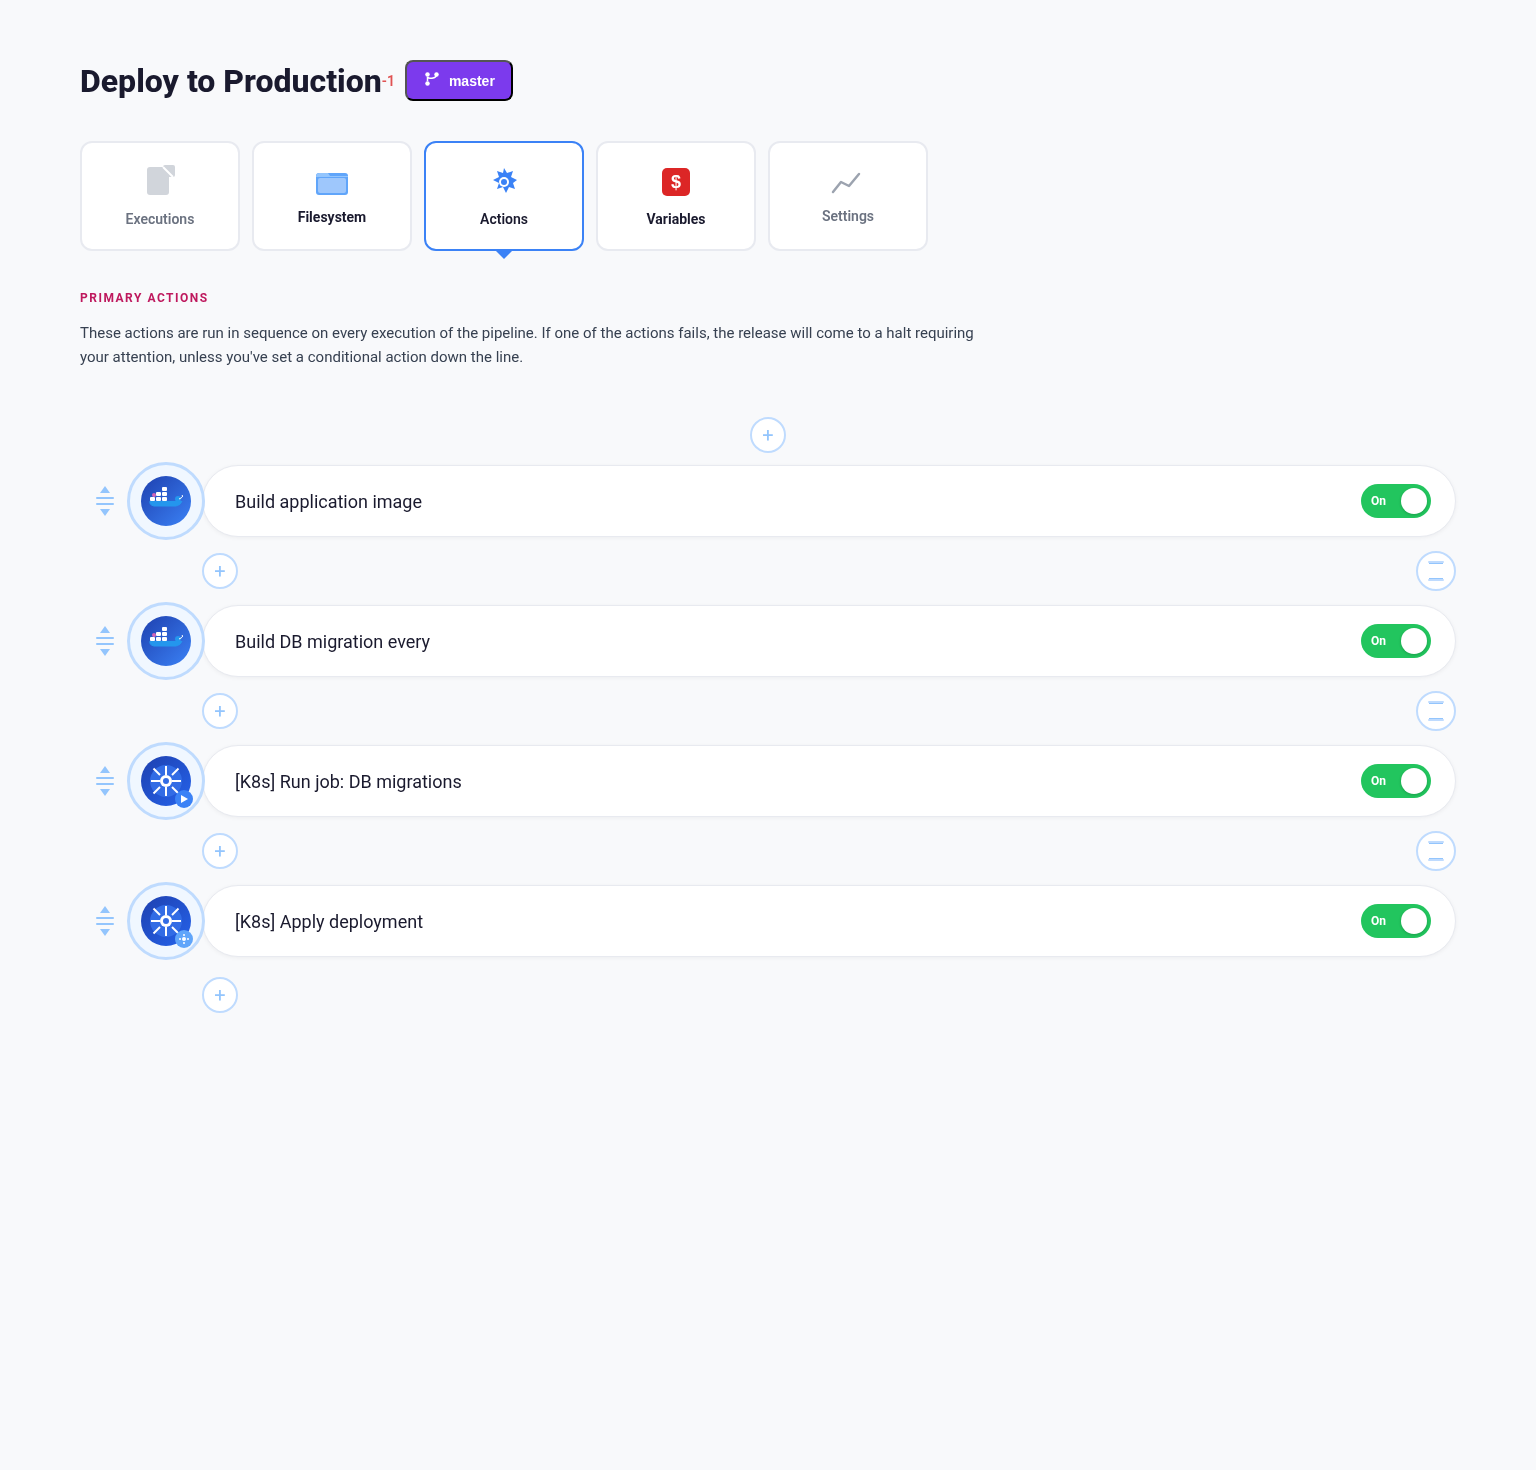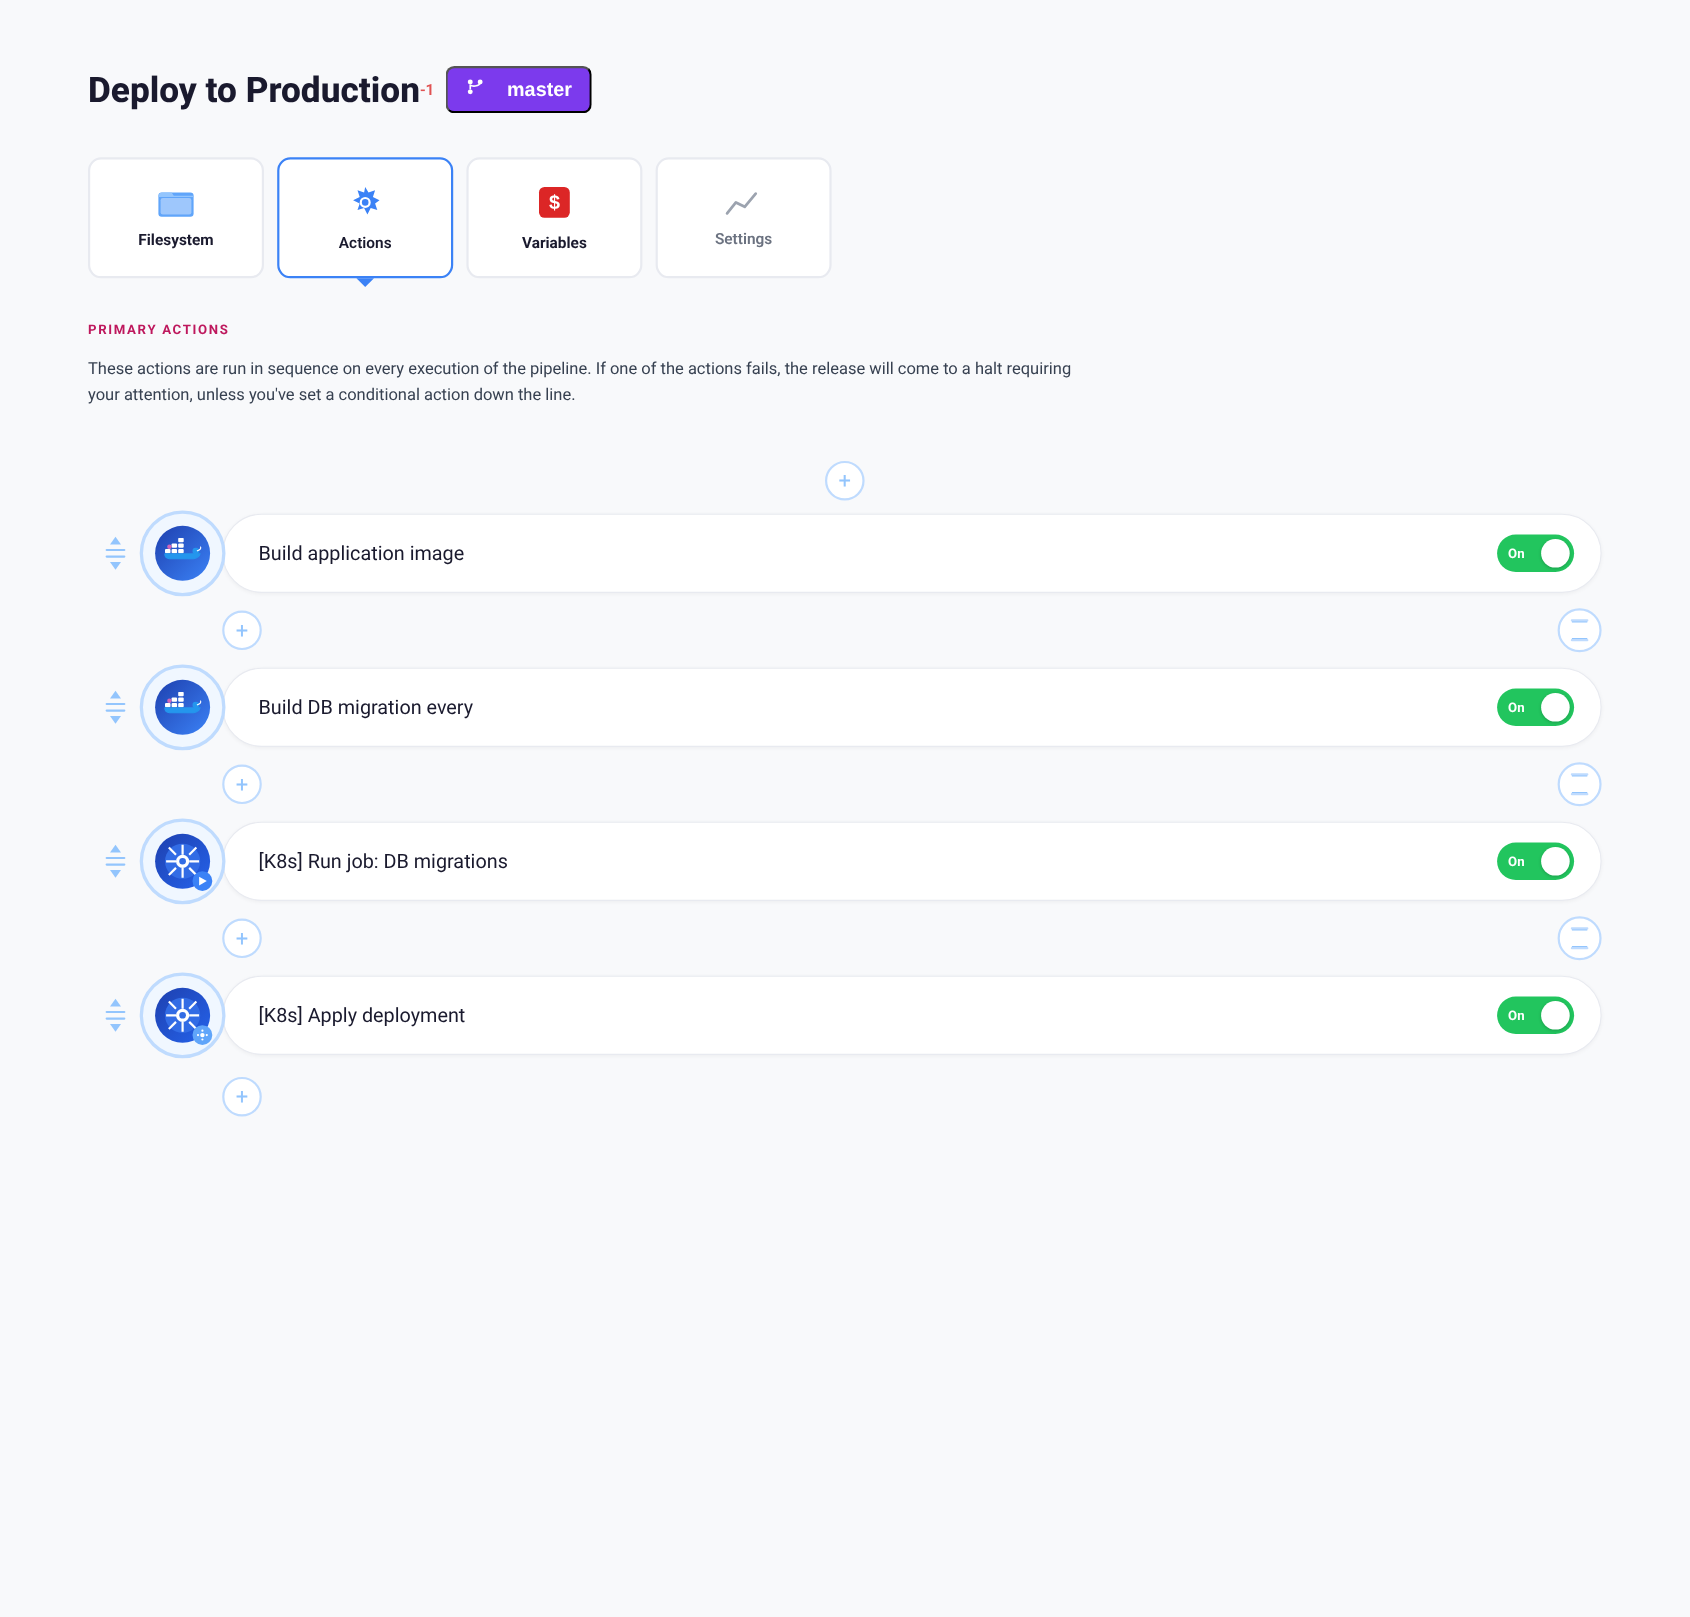--- a/index.html
+++ b/index.html
@@ -30,25 +30,25 @@
     .badge-minus {
       color: #e05252;
       font-size: 14px;
       font-weight: 600;
     }
     .branch-badge {
       background: #7c3aed;
       color: white;
       padding: 8px 16px;
       border-radius: 8px;
-      font-size: 18px;
+      font-size: 14px;
       font-weight: 600;
       display: flex;
       align-items: center;
-      gap: 20px;
+      gap: 8px;
       cursor: pointer;
     }
 
     
     .tabs {
       display: flex;
       gap: 12px;
       margin-bottom: 40px;
     }
     .tab {
@@ -313,20 +313,30 @@
           <path d="M6 9v6M6 9c0 3 12 3 12-3" stroke="white" stroke-width="2" fill="none"></path>
         </svg>
       </span>
       <span>master</span>
     </button>
   </div>
 </div>
 
 <div class="tabs">
 
+  <div class="tab">
+    <span>
+      <svg width="30" height="34" viewBox="0 0 30 34" fill="none">
+        <rect x="2" y="2" width="22" height="28" rx="3" fill="#d1d5db"></rect>
+        <rect x="18" y="0" width="12" height="12" rx="2" fill="#d1d5db"></rect>
+        <path d="M18 2 L28 12" stroke="white" stroke-width="2"></path>
+      </svg>
+    </span>
+    <span class="tab-label">Executions</span>
+  </div>
 
   <div class="tab bold">
     <span>
       <svg width="34" height="30" viewBox="0 0 34 30" fill="none">
         <rect x="1" y="6" width="32" height="22" rx="3" fill="#60a5fa"></rect>
         <path d="M1 10 Q1 6 5 6 L13 6 L15 9 L33 9 L33 10 Z" fill="#93c5fd"></path>
         <rect x="3" y="11" width="28" height="15" rx="2" fill="#dbeafe" opacity="0.5"></rect>
       </svg>
     </span>
     <span class="tab-label">Filesystem</span>

